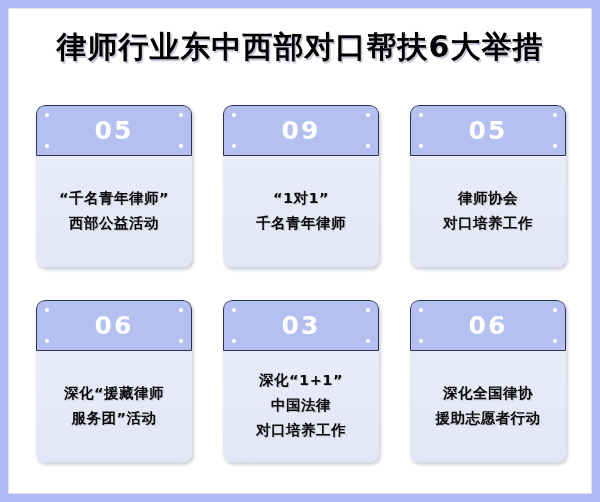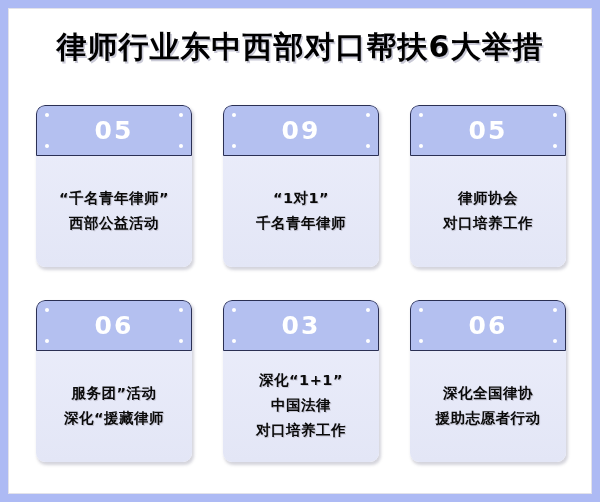--- a/index.html
+++ b/index.html
@@ -178,22 +178,22 @@
 
       <div class="card">
         <div class="card-header">
           <span class="screw tl"></span>
           <span class="screw tr"></span>
           <span class="screw bl"></span>
           <span class="screw br"></span>
           <span class="card-number">06</span>
         </div>
         <div class="card-body">
+          <div class="card-line">深化“援藏律师</div>
           <div class="card-line">服务团”活动</div>
-          <div class="card-line">深化“援藏律师</div>
         </div>
       </div>
 
       <div class="card">
         <div class="card-header">
           <span class="screw tl"></span>
           <span class="screw tr"></span>
           <span class="screw bl"></span>
           <span class="screw br"></span>
           <span class="card-number">03</span>

